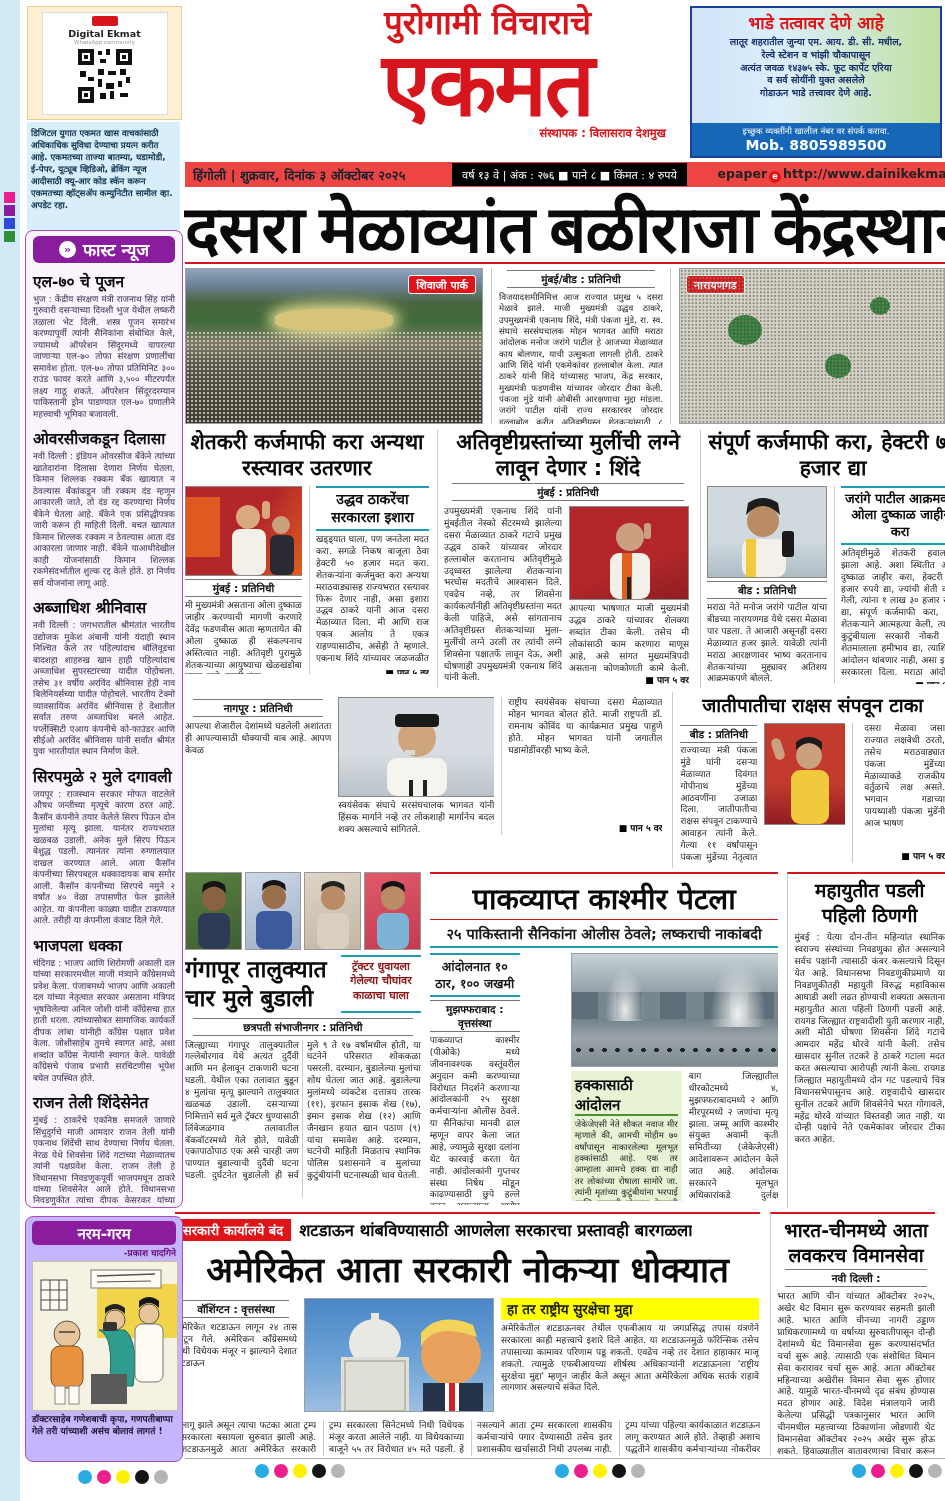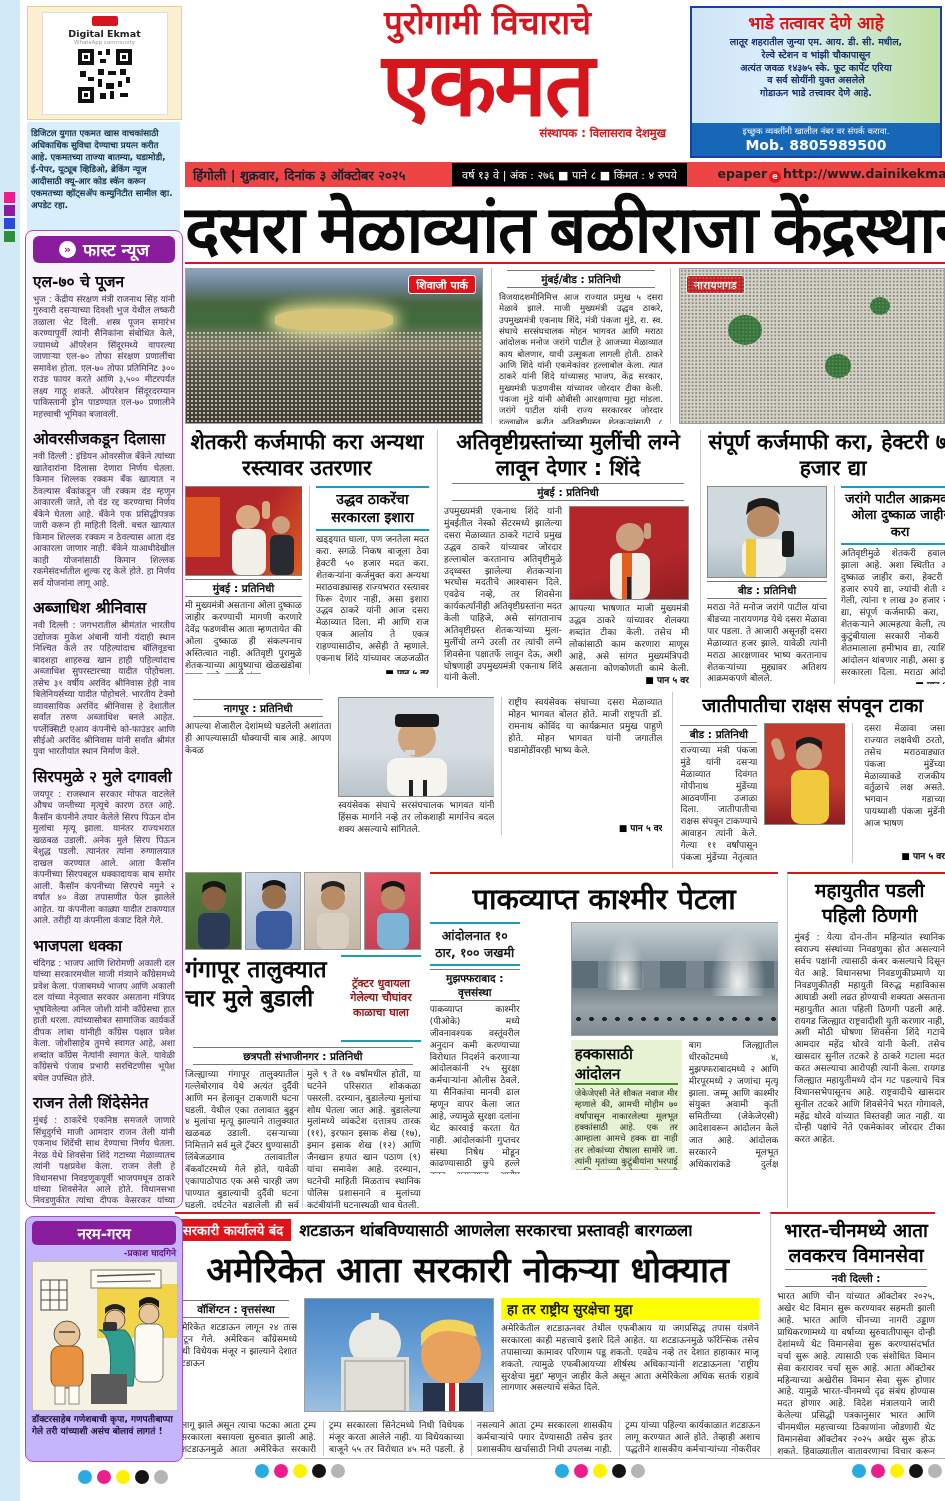--- a/index.html
+++ b/index.html
@@ -73,21 +73,21 @@
   .subcol{overflow:hidden;}
   .pol-photo{position:relative;border:1px solid #888;}
   
   .row2{left:185px;top:692px;width:760px;height:176px;display:flex;gap:10px;}
   .row2 h2{text-align:center;}
   
   .row3{left:185px;top:872px;width:760px;height:336px;display:flex;gap:9px;}
   .boys{display:flex;gap:3px;}
   .boy{position:relative;width:56px;height:76px;border:1px solid #999;overflow:hidden;}
   .gang-note{color:#8b1a1a;font-weight:800;font-size:11px;text-align:center;line-height:1.3;
-     border-top:2px solid #1d9db4;border-bottom:2px solid #1d9db4;padding:20px 0;}
+     border-top:2px solid #1d9db4;border-bottom:2px solid #1d9db4;padding:3px 0;}
   .twocol{column-count:2;column-gap:8px;column-rule:1px solid #ccc;}
   .kash-sub{font-weight:800;font-size:14.5px;text-align:center;border-top:1.5px solid #d6151c;
      border-bottom:2px solid #1d9db4;padding:3px 0;margin:2px 0 4px;}
   .mini-box{border-top:2.5px solid #1d9db4;border-bottom:2.5px solid #1d9db4;font-weight:800;
      font-size:12.5px;text-align:center;padding:3px 0;margin-bottom:3px;}
   .greenbox{background:#e7f3d4;padding:3px 4px;}
   .greenbox h3{font-size:15px;border-bottom:2px solid #4d8f2f;margin-bottom:3px;text-align:left;}
   .redrule{border-top:2px solid #d6151c;padding-top:4px;}
   
   .bottomrow{left:175px;top:1212px;width:760px;height:244px;display:flex;gap:10px;}
@@ -384,20 +384,21 @@
       <div class="subrow" style="margin-top:5px;">
         <h2 style="width:150px;font-size:23px;text-align:left;line-height:1.25;">गंगापूर तालुक्यात चार मुले बुडाली</h2>
         <div class="gang-note" style="width:80px;">ट्रॅक्टर धुवायला गेलेल्या चौघांवर काळाचा घाला</div>
       </div>
       <div class="byline" style="margin-top:5px;">छत्रपती संभाजीनगर : प्रतिनिधी</div>
       <div class="bt twocol" style="height:158px;overflow:hidden;">जिल्ह्याच्या गंगापूर तालुक्यातील गल्लेबोरगाव येथे अत्यंत दुर्दैवी आणि मन हेलावून टाकणारी घटना घडली. येथील एका तलावात बुडून ४ मुलांचा मृत्यू झाल्याने तालुक्यात खळबळ उडाली. दसऱ्याच्या निमित्ताने सर्व मुले ट्रॅक्टर धुण्यासाठी लिंबेजळगाव तलावातील बॅकवॉटरमध्ये गेले होते, यावेळी एकापाठोपाठ एक असे चारही जण पाण्यात बुडाल्याची दुर्दैवी घटना घडली. दुर्घटनेत बुडालेली ही सर्व मुले ९ ते १७ वर्षांमधील होती, या घटनेने परिसरात शोककळा पसरली. दरम्यान, बुडालेल्या मुलांचा शोध घेतला जात आहे. बुडालेल्या मुलांमध्ये व्यंकटेश दत्तात्रय तारक (११), इरफान इसाक शेख (१७), इमान इसाक शेख (१२) आणि जैनखान हयात खान पठाण (९) यांचा समावेश आहे. दरम्यान, घटनेची माहिती मिळताच स्थानिक पोलिस प्रशासनाने व मुलांच्या कुटुंबीयांनी घटनास्थळी धाव घेतली.</div>
     </article>
 
     <article class="redrule" style="width:352px;overflow:hidden;">
       <h2 style="font-size:29px;text-align:center;">पाकव्याप्त काश्मीर पेटला</h2>
+      <div class="kash-sub">२५ पाकिस्तानी सैनिकांना ओलीस ठेवले; लष्कराची नाकांबदी</div>
       <div class="subrow" style="height:252px;">
         <div class="subcol" style="width:104px;">
           <div class="mini-box">आंदोलनात १० ठार, १०० जखमी</div>
           <div class="byline" style="margin:2px 0 3px;">मुझफ्फराबाद : वृत्तसंस्था</div>
           <div class="bt" style="height:196px;overflow:hidden;">पाकव्याप्त काश्मीर (पीओके) मध्ये जीवनावश्यक वस्तूंवरील अनुदान कमी करण्याच्या विरोधात निदर्शने करणाऱ्या आंदोलकांनी २५ सुरक्षा कर्मचाऱ्यांना ओलीस ठेवले. या सैनिकांचा मानवी ढाल म्हणून वापर केला जात आहे, ज्यामुळे सुरक्षा दलांना थेट कारवाई करता येत नाही. आंदोलकांनी गुप्तचर संस्था निषेध मोडून काढण्यासाठी छुपे हल्ले करत असल्याचा आरोप केला. आंदोलकांना रोखण्यासाठी सुरक्षा दलांनी निशस्त्र लोकांवर गोळीबार केला. यामध्ये १० ठार आणि १०० हून अधिक जखमी झाले आहेत.</div>
         </div>
         <div class="subcol" style="width:240px;padding-left:44px;">
           <div class="photo" style="width:238px;height:112px;background:linear-gradient(180deg,#c6d2d6 0%,#8d9aa2 38%,#6b7b85 55%,#9aa4a8 75%,#7e8a90 100%);">
             <div style="position:absolute;left:0;top:34%;width:100%;height:24%;background:repeating-linear-gradient(90deg,#5e6e78 0 26px,#77868f 26px 44px);"></div>
             <div style="position:absolute;left:58%;top:6%;width:56px;height:66px;background:radial-gradient(ellipse at 50% 80%, #eef0ef 0%, rgba(238,240,239,0) 70%);"></div>

